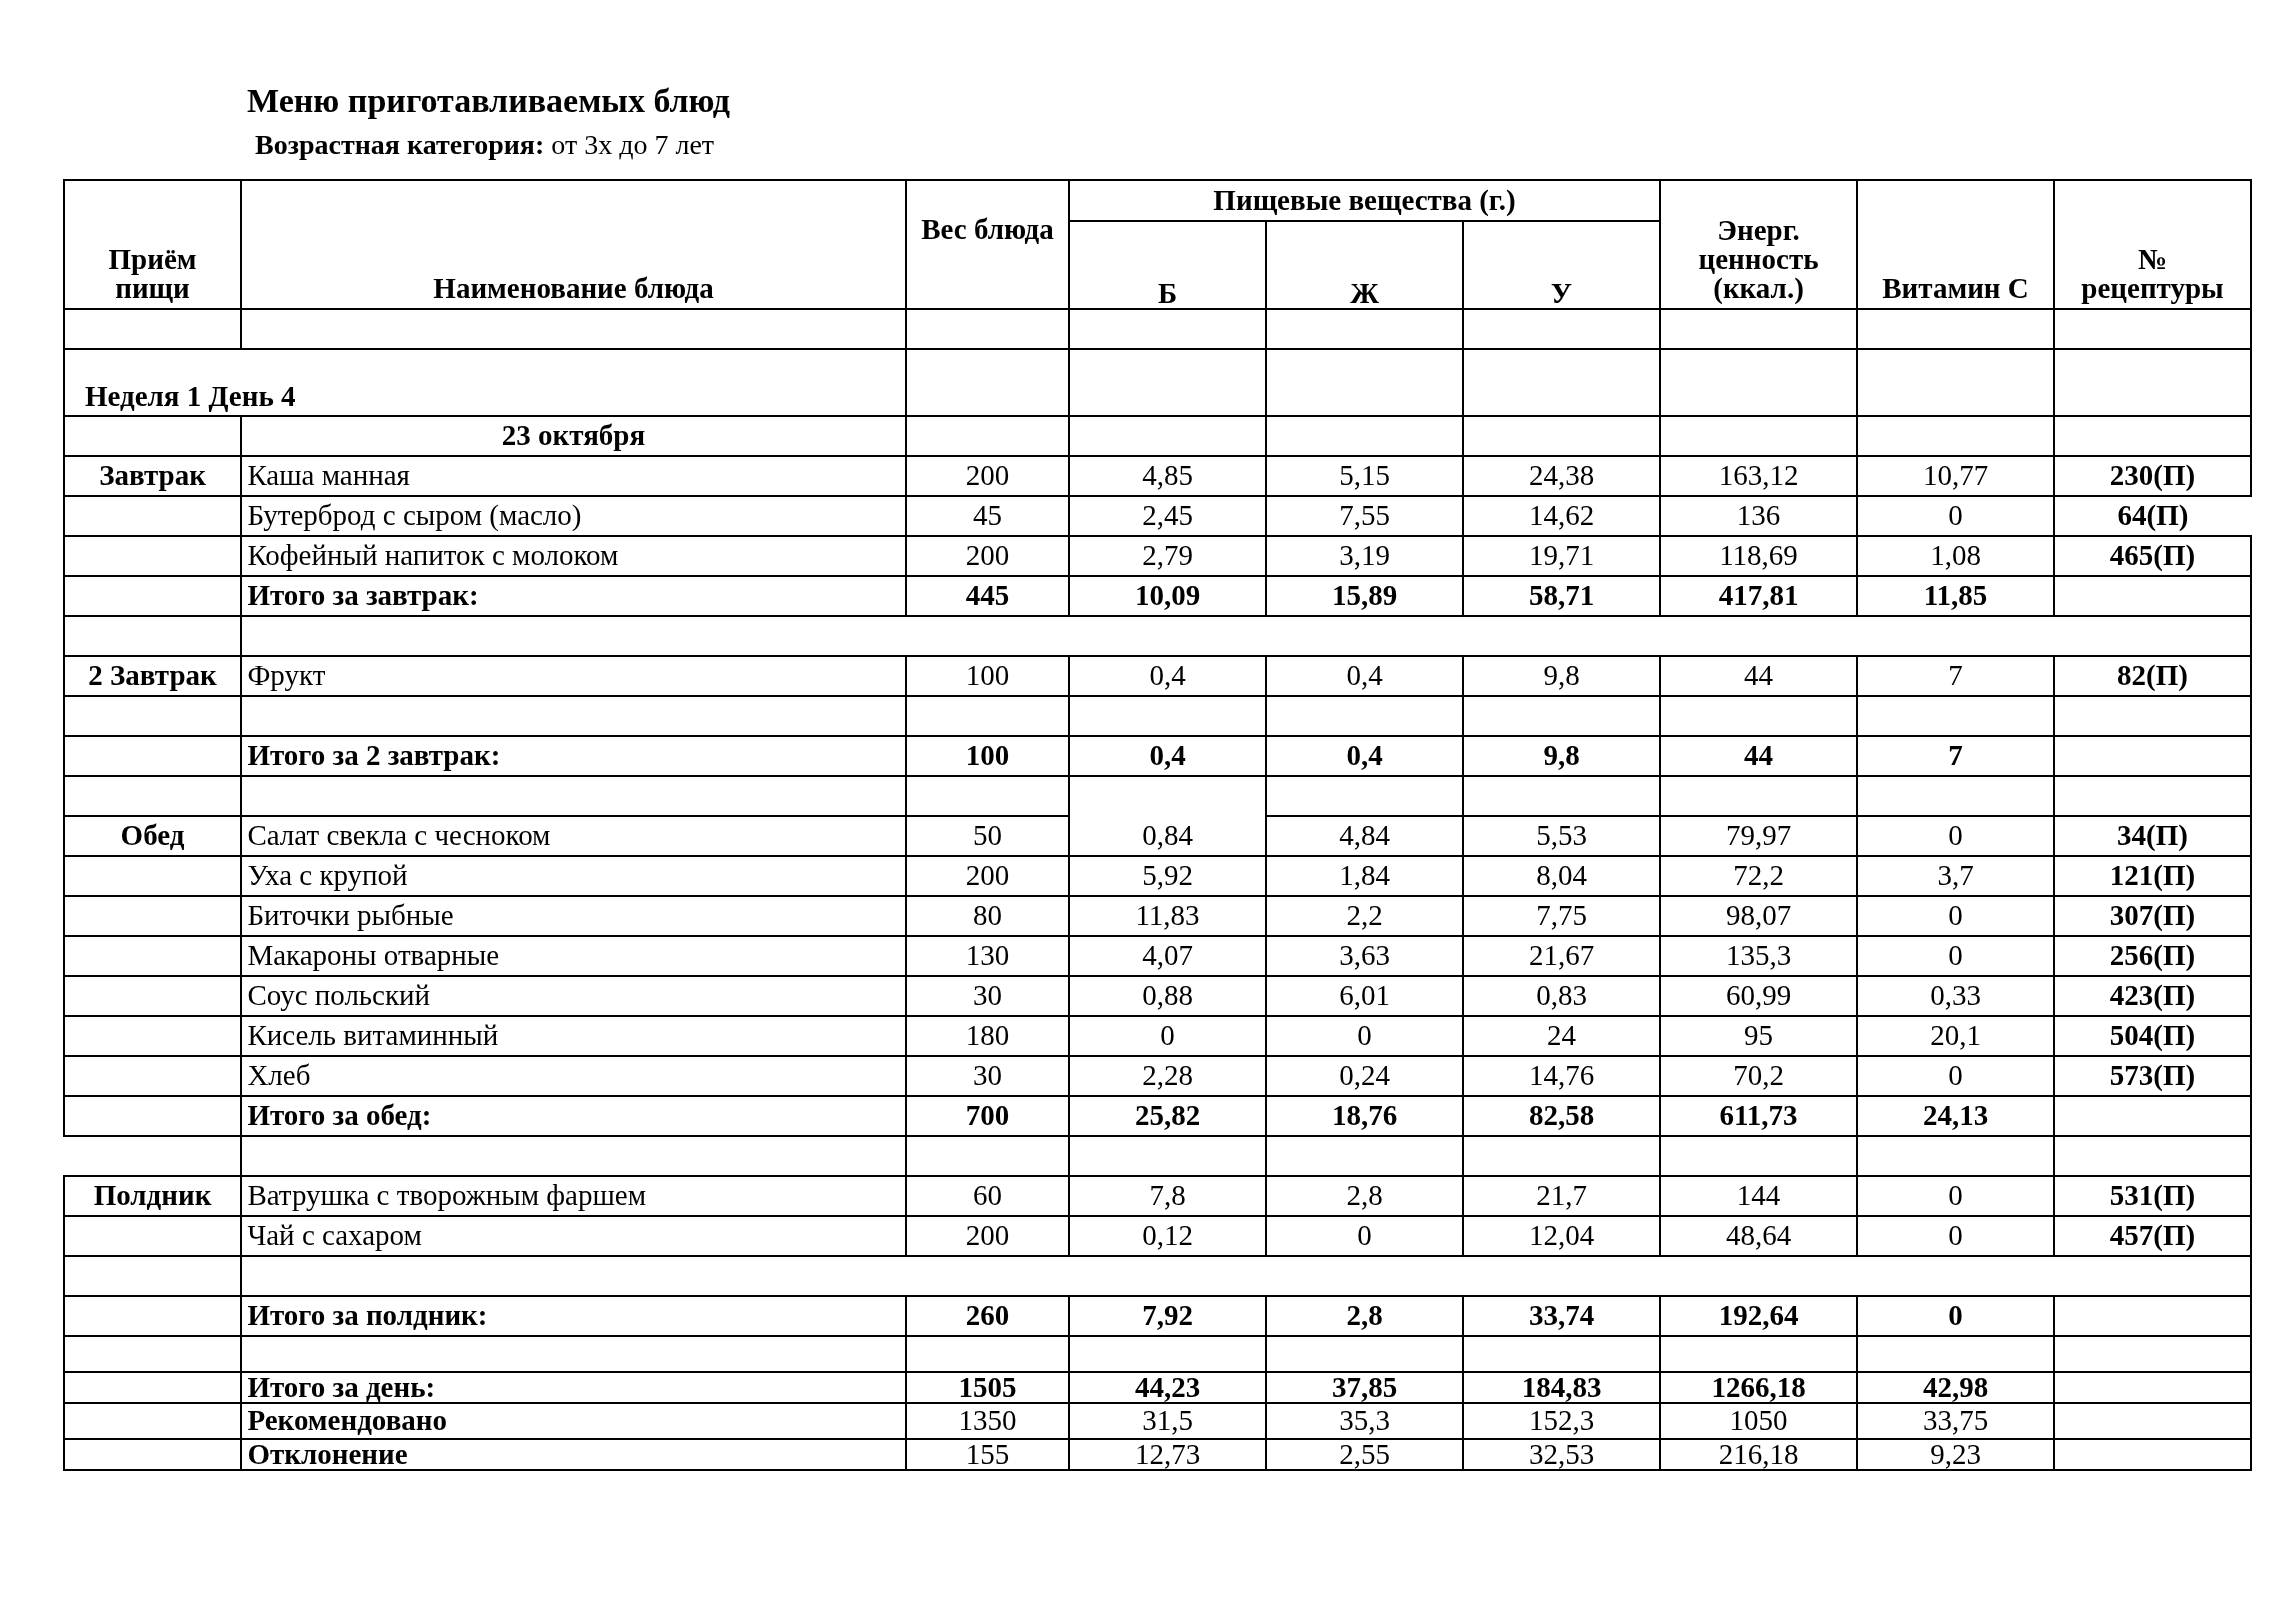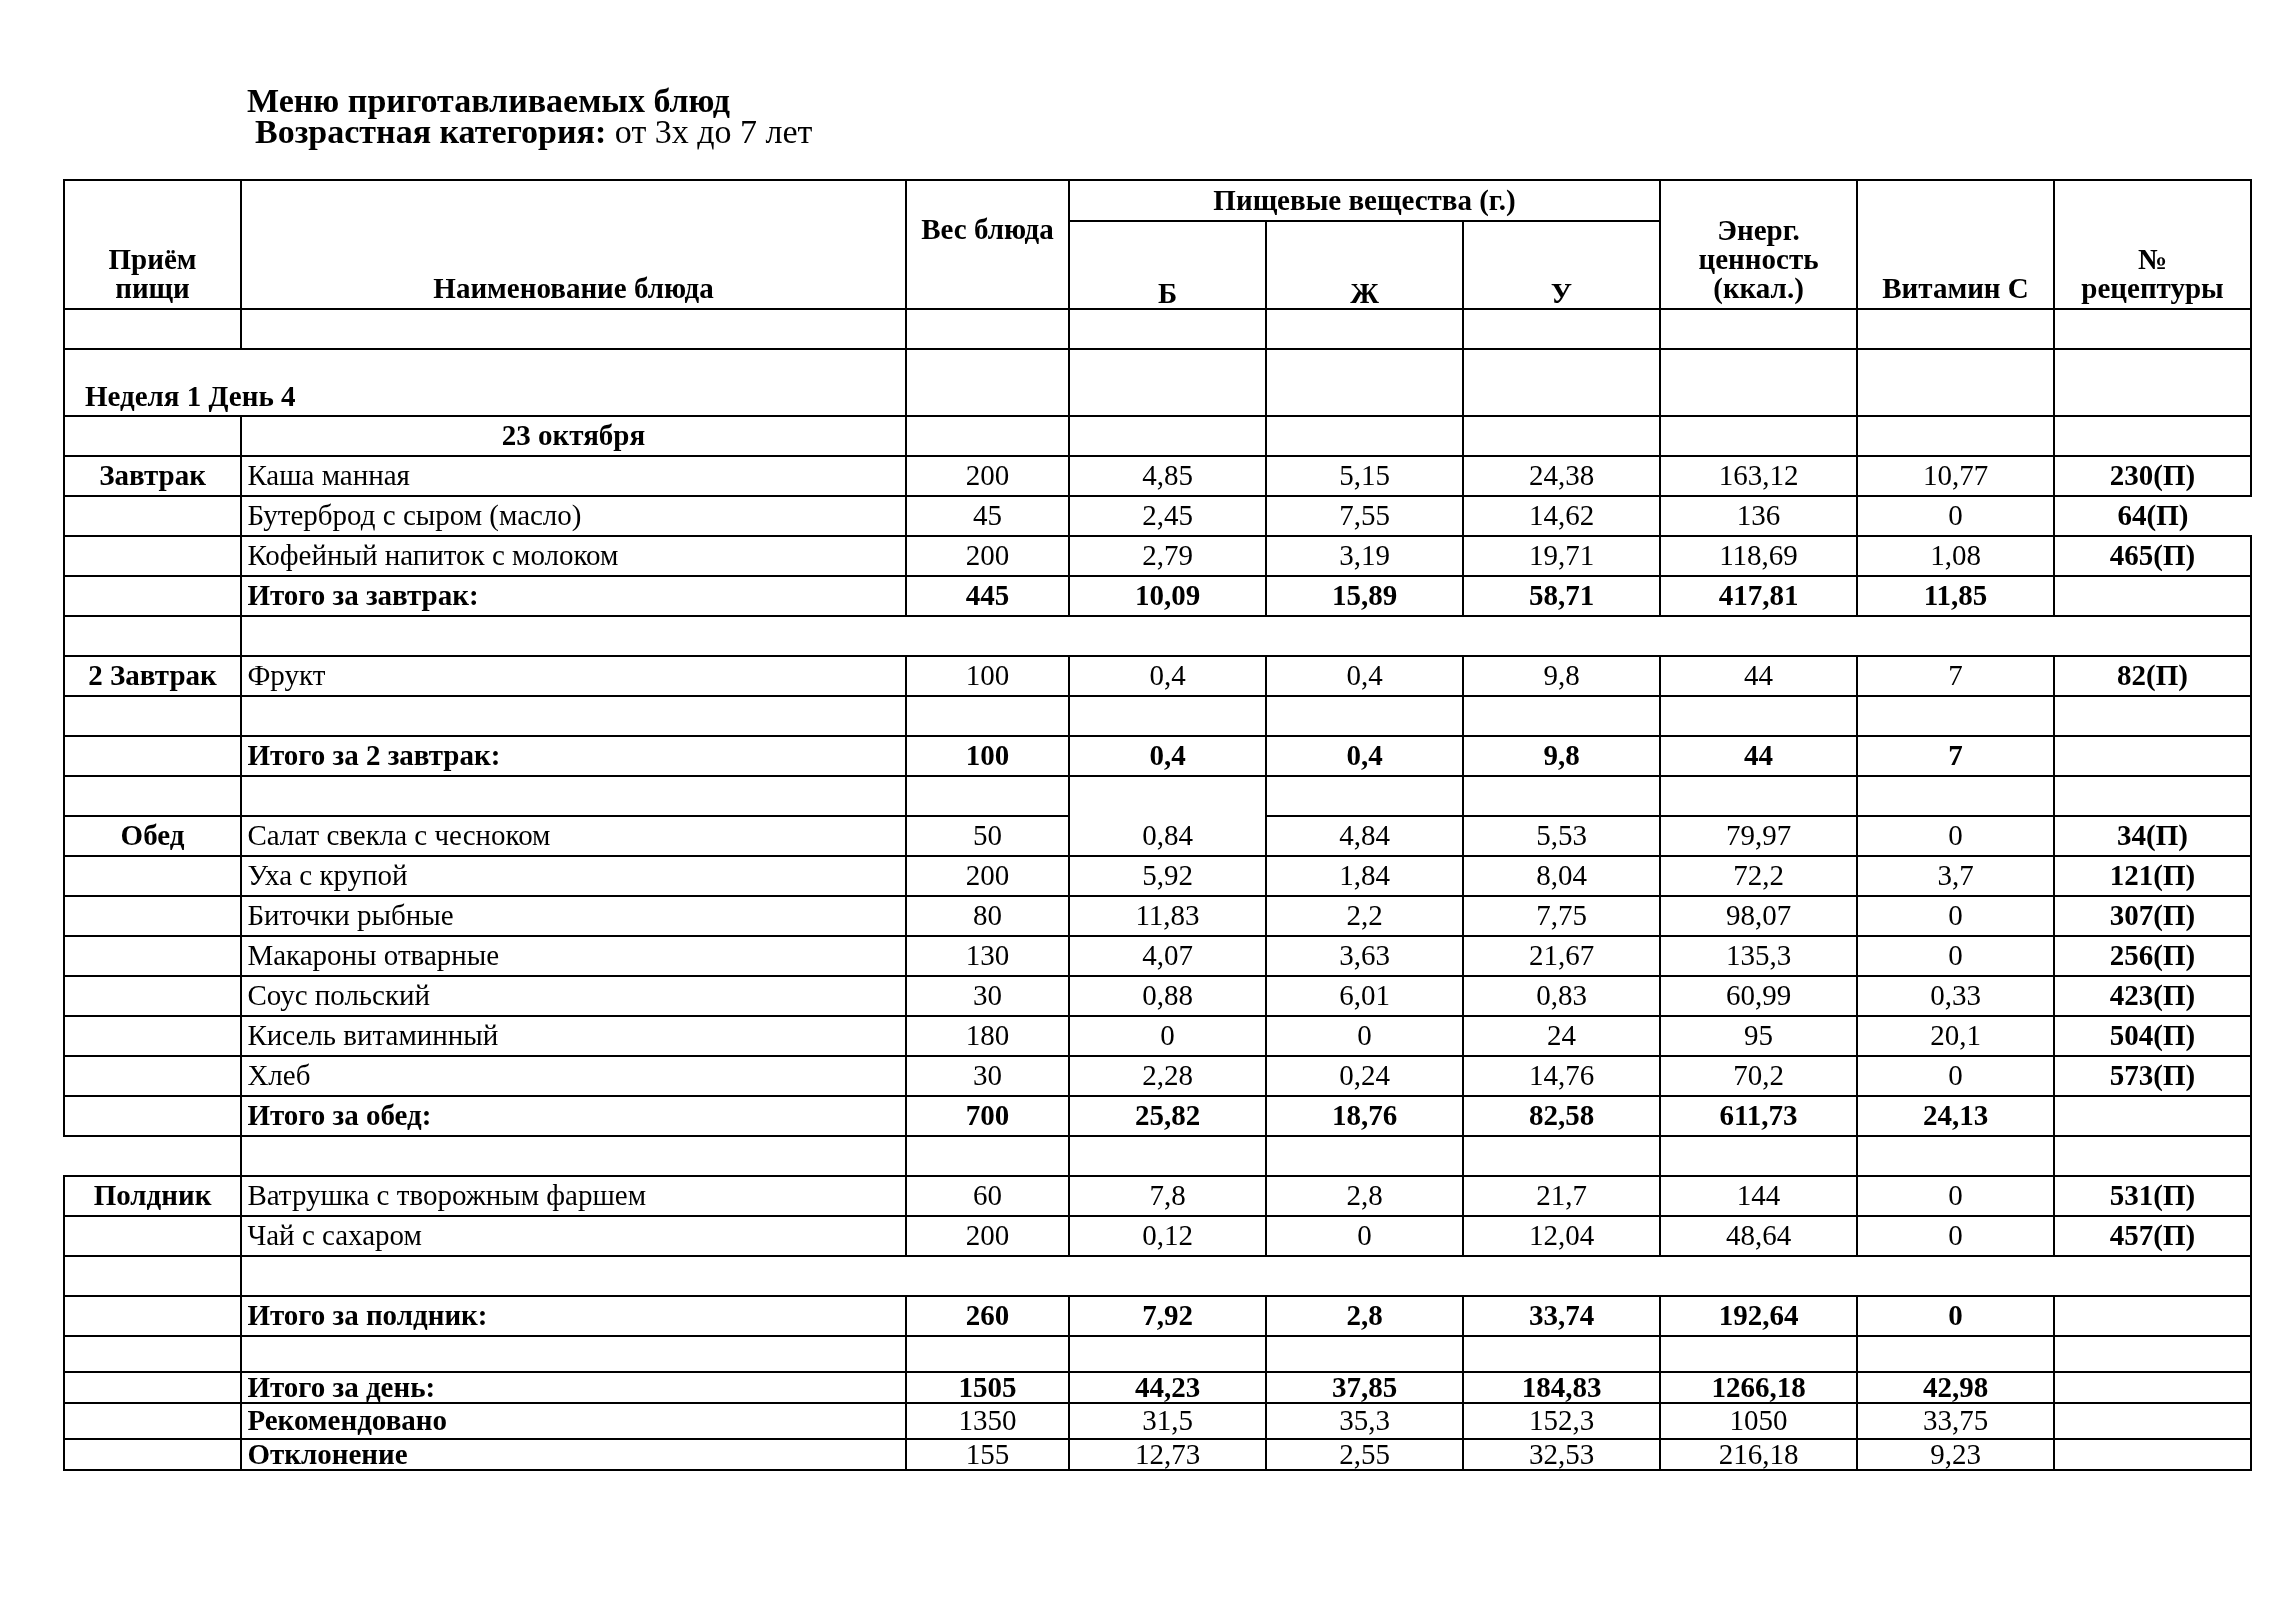--- a/index.html
+++ b/index.html
@@ -1,19 +1,19 @@
 <!DOCTYPE html>
 <html style="font-size:14.3px"><head>
 <meta charset="utf-8">
 <style>
   html, body { margin: 0; padding: 0; background: #ffffff; }
   body { width: 2293px; height: 1621px; position: relative; overflow: hidden;
          font-family: "Liberation Serif", "DejaVu Serif", serif; color: #000; }
   .title { position: absolute; left: 247px; top: 82px; font-size: 34px; font-weight: bold; white-space: nowrap; }
-  .subtitle { position: absolute; left: 255px; top: 113px; font-size: 34px; white-space: nowrap; }
+  .subtitle { position: absolute; left: 255px; top: 129px; font-size: 28px; white-space: nowrap; }
   .subtitle b { font-weight: bold; }
   table.menu { position: absolute; left: 63px; top: 179px; border-collapse: collapse; table-layout: fixed; width: 2173px; }
   table.menu td, table.menu th { border: 2.7px solid #000; padding: 0 5.4px; font-size: 29px; line-height: 1; overflow: hidden; white-space: nowrap; }
   th { font-weight: bold; }
   .c { text-align: center; }
   .l { text-align: left; }
   .b { font-weight: bold; margin-top: 26px; }
   .hdr1 th { height: 39px; }
   .hdr2 th { height: 86px; vertical-align: bottom; padding-bottom: 5.4px; }
   .hdr-bottom { vertical-align: bottom !important; padding-bottom: 5.4px !important; }

